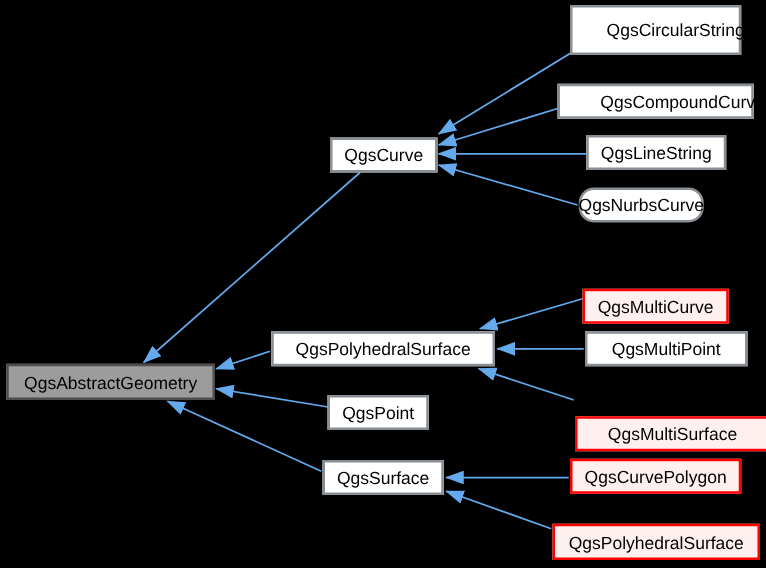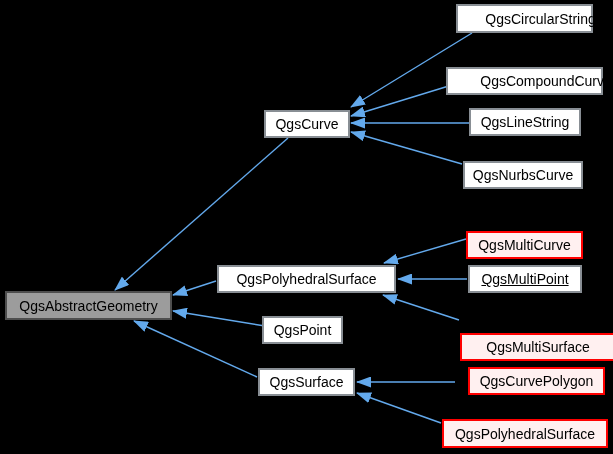--- a/index.html
+++ b/index.html
@@ -72,23 +72,23 @@
     <line x1="257" y1="377" x2="134" y2="321" marker-end="url(#arrow)"></line>
     <line x1="455" y1="382" x2="357" y2="382" marker-end="url(#arrow)"></line>
     <line x1="441" y1="423" x2="357" y2="393" marker-end="url(#arrow)"></line>
   </svg>
 
   <div class="node current" style="left:5px;   top:291px; width:167px; height:29px;">QgsAbstractGeometry</div>
   <div class="node" style="left:264px; top:110px; width:86px;  height:28px;">QgsCurve</div>
   <div class="node" style="left:217px; top:265px; width:179px; height:28px;">QgsPolyhedralSurface</div>
   <div class="node" style="left:262px; top:316px; width:81px;  height:28px;">QgsPoint</div>
   <div class="node" style="left:258px; top:368px; width:97px;  height:28px;">QgsSurface</div>
-  <div class="node" style="left:456px; top:4px;   width:137px; height:29px;padding-left:32px;">QgsCircularString</div>
+  <div class="node" style="left:456px; top:4px;   width:137px; height:40px;padding-left:32px;">QgsCircularString</div>
   <div class="node" style="left:446px; top:67px;  width:157px; height:28px;padding-left:43px;">QgsCompoundCurve</div>
   <div class="node" style="left:469px; top:108px; width:112px; height:28px;">QgsLineString</div>
-  <div class="node" style="left:463px; top:161px; width:120px; height:28px;">QgsNurbsCurve</div>
+  <div class="node" style="left:463px; top:150px; width:100px; height:28px;border-radius:12px;">QgsNurbsCurve</div>
   <div class="node highlight" style="left:466px; top:212px; width:117px; height:28px;margin-top:19px;">QgsMultiCurve</div>
-  <div class="node" style="left:468px; top:265px; width:114px; height:28px;text-decoration:underline;">QgsMultiPoint</div>
+  <div class="node" style="left:468px; top:265px; width:130px; height:28px;">QgsMultiPoint</div>
   <div class="node highlight" style="left:460px; top:333px; width:156px; height:28px;">QgsMultiSurface</div>
-  <div class="node highlight" style="left:456px; top:367px; width:137px; height:28px;margin-left:12px;">QgsCurvePolygon</div>
+  <div class="node highlight" style="left:456px; top:367px; width:137px; height:28px;">QgsCurvePolygon</div>
   <div class="node highlight" style="left:442px; top:419px; width:166px; height:29px;">QgsPolyhedralSurface</div>
 
 </div>
 
 </body></html>

